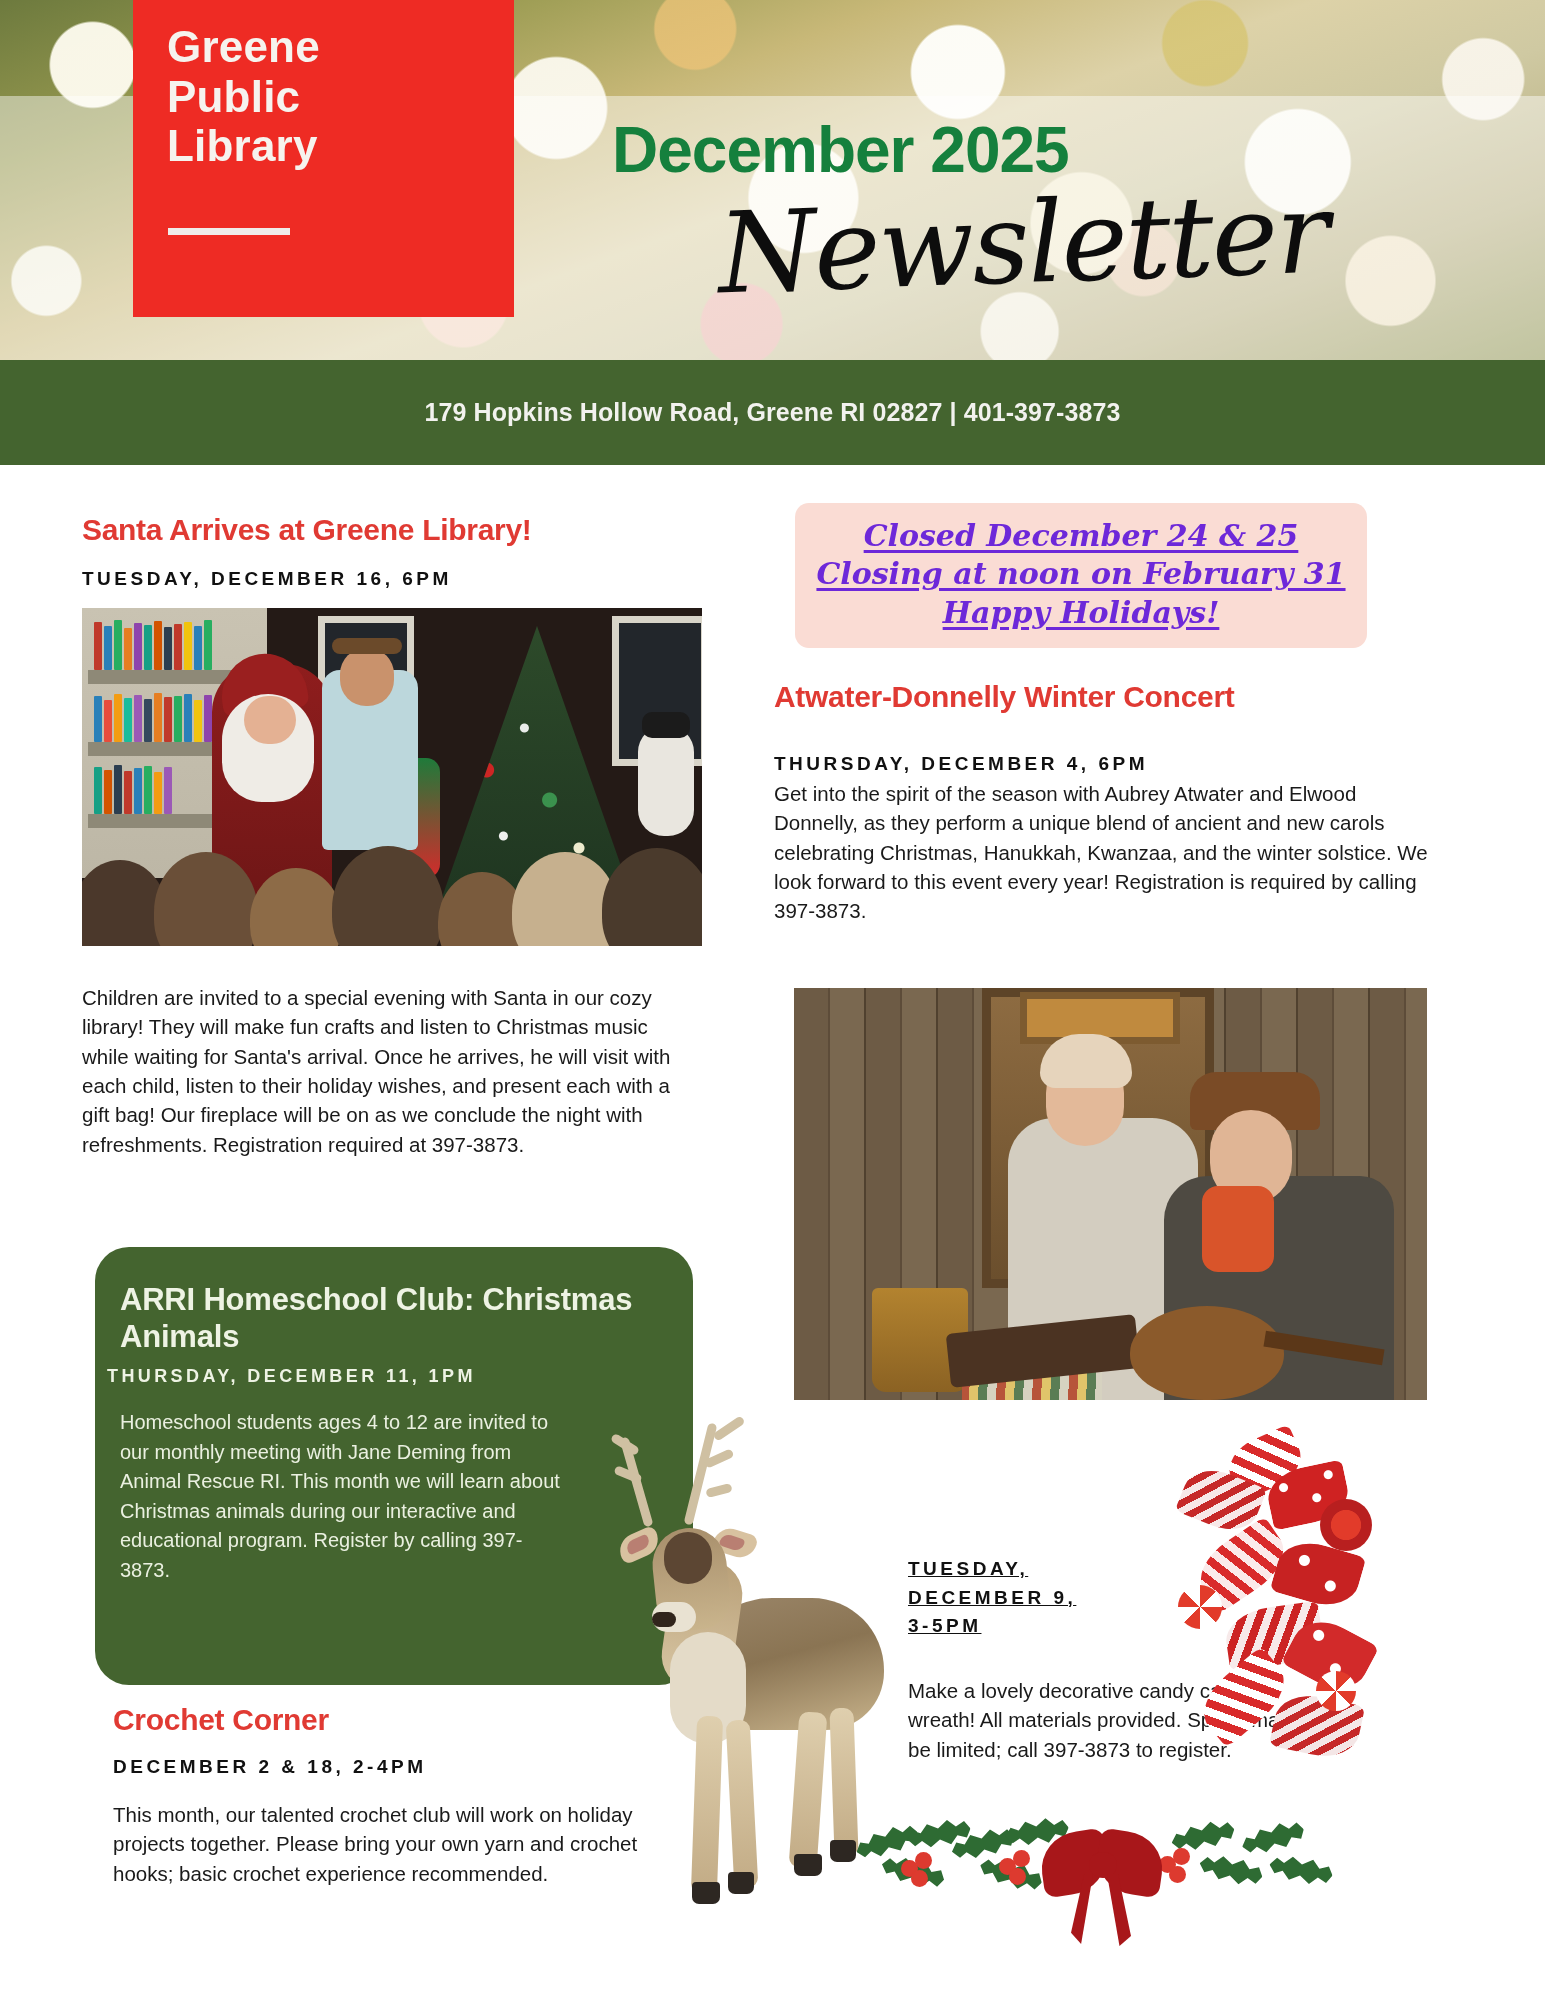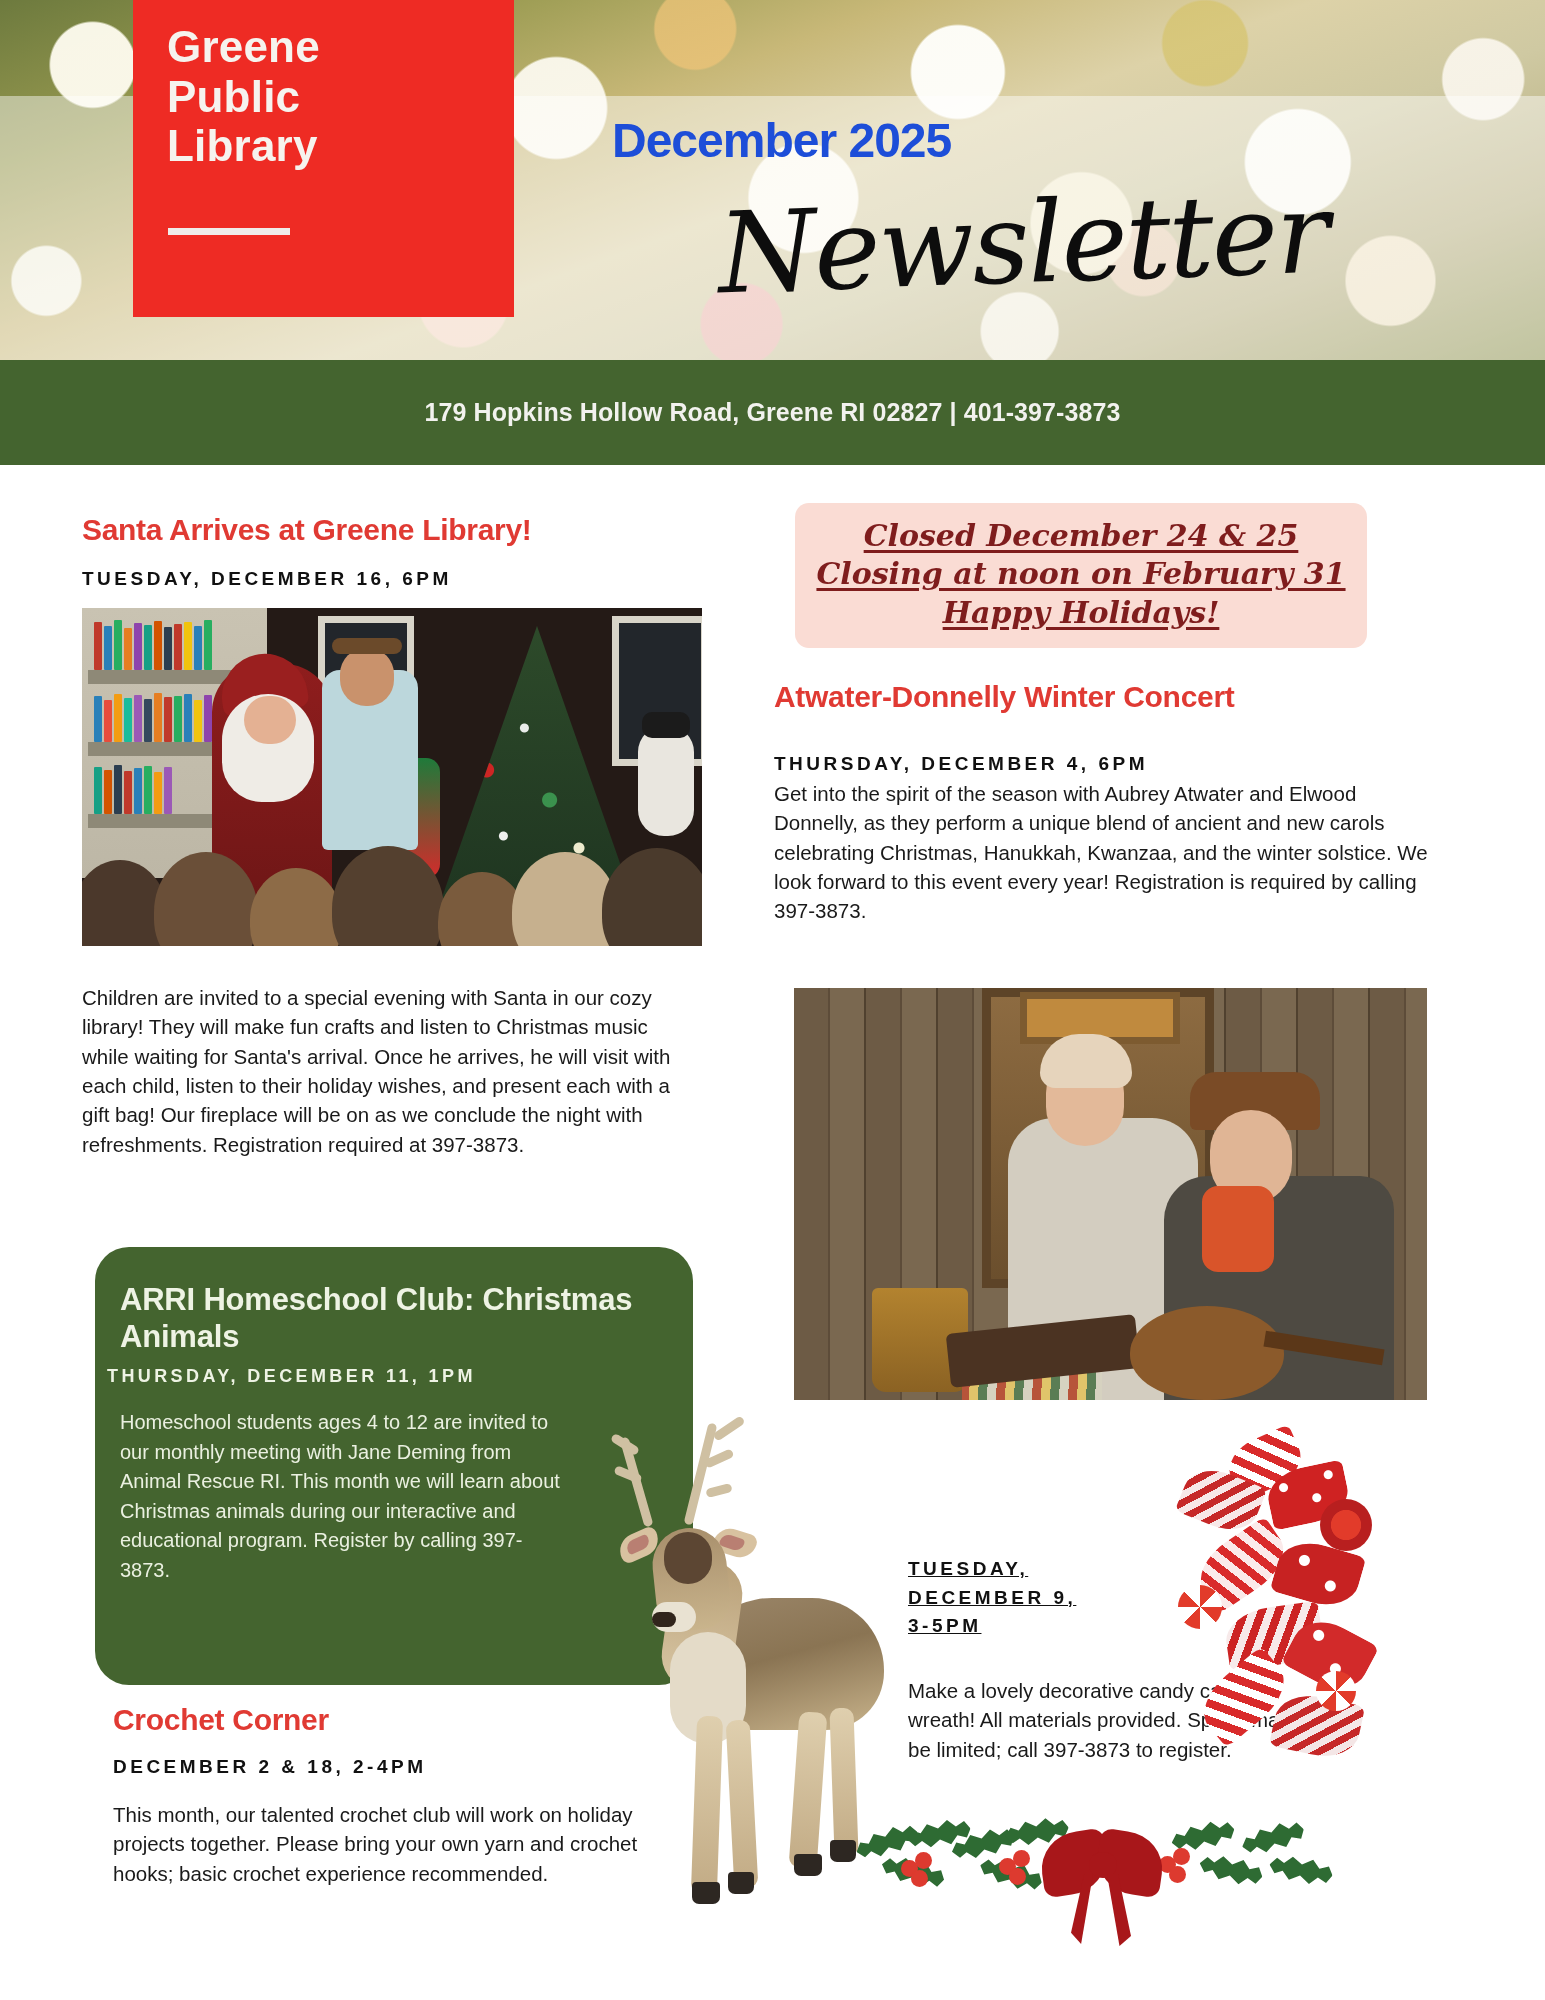--- a/index.html
+++ b/index.html
@@ -48,21 +48,21 @@
     position: absolute; left: 167px; top: 22px; width: 330px;
     color: #f6f3ee; font-weight: 700; font-size: 44px; line-height: 1.13;
     letter-spacing: .2px;
   }
   .logo-rule {
     position: absolute; left: 168px; top: 228px; width: 122px; height: 7px;
     background: #efecea;
   }
   .month-title {
     position: absolute; left: 612px; top: 113px;
-    font-size: 48px; font-weight: 700; color: #1d4ed8; letter-spacing: -1px;
+    font-size: 64px; font-weight: 700; color: #15803d; letter-spacing: -1px;
     white-space: nowrap;
   }
   .newsletter-script {
     position: absolute; left: 718px; top: 178px;
     font-family: "DejaVu Serif", serif;
     font-style: italic; font-weight: 400; font-size: 112px;
     color: #0d0d0d; letter-spacing: -2px; transform: rotate(-2deg);
     white-space: nowrap;
   }
 
@@ -195,21 +195,21 @@
   
   .closed-box {
     position: absolute; left: 795px; top: 503px; width: 572px;
     background: #fadcd4; border-radius: 14px;
     padding: 14px 16px 16px 16px;
     text-align: center;
   }
   .closed-line {
     font-family: "DejaVu Serif", serif;
     font-style: italic; font-weight: 700; font-size: 30px;
-    color: #7f1d1d; line-height: 1.28; text-decoration: underline;
+    color: #6d28d9; line-height: 1.28; text-decoration: underline;
     text-underline-offset: 4px; white-space: nowrap;
   }
 
   
   .concert-head { position: absolute; left: 774px; top: 680px; }
   .concert-when { position: absolute; left: 774px; top: 750px; }
   .concert-desc { position: absolute; left: 774px; top: 779px; width: 670px; }
   .concert-photo {
     position: absolute; left: 794px; top: 988px; width: 633px; height: 412px;
     overflow: hidden; background: #4a3a2a;

